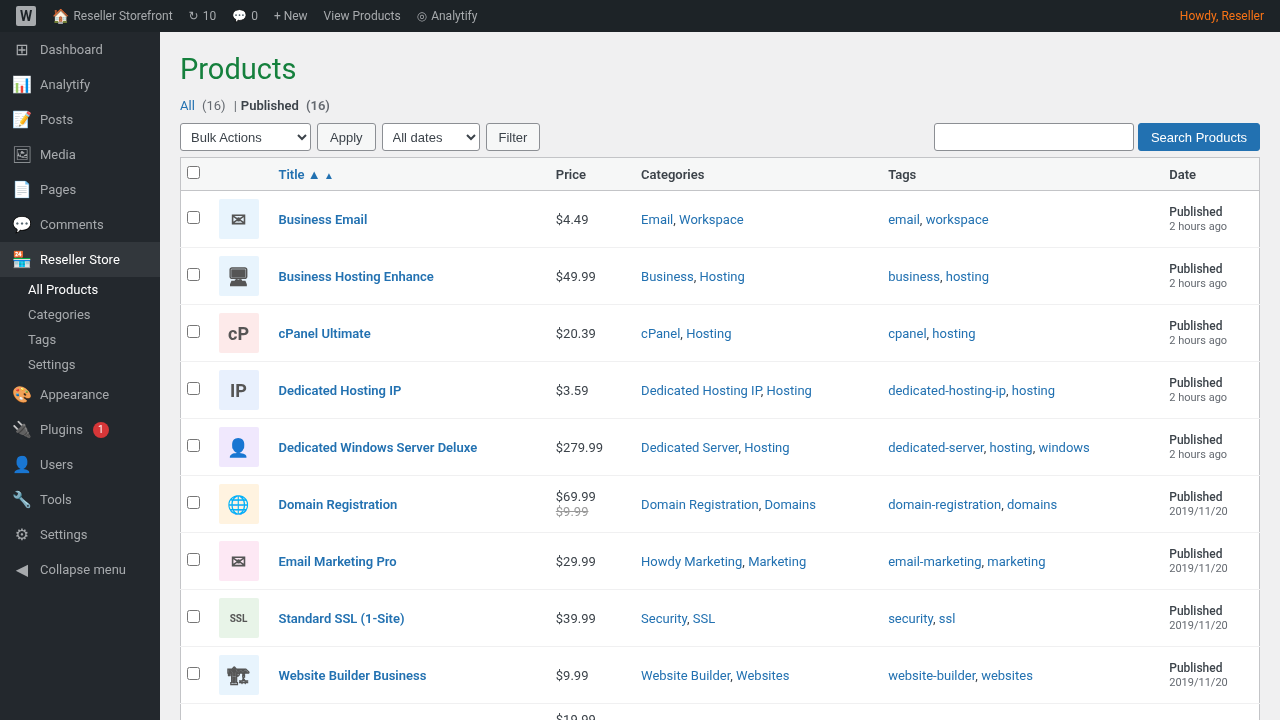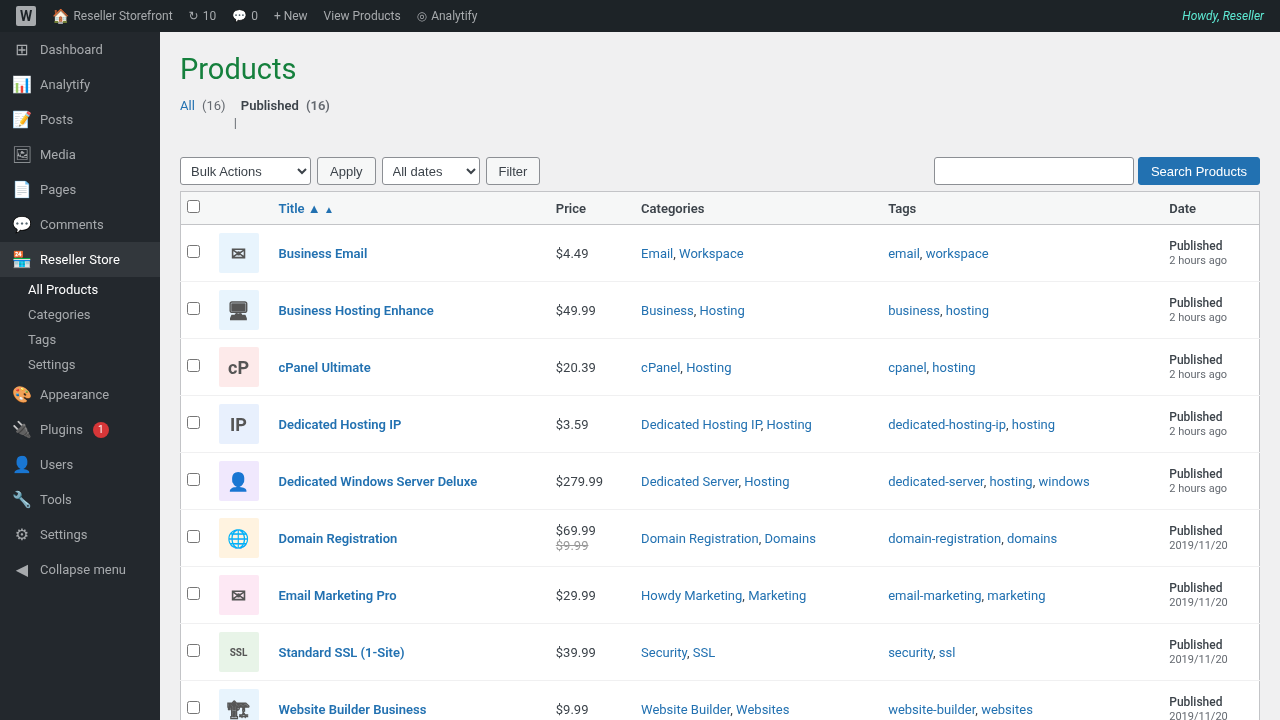--- a/index.html
+++ b/index.html
@@ -38,24 +38,23 @@
       width: 20px; height: 20px;
       background: #a7aaad;
       border-radius: 2px;
       display: flex; align-items: center; justify-content: center;
       color: #1d2327;
       font-size: 14px;
       font-weight: bold;
     }
     .adminbar-right {
       margin-left: auto;
-      color: #5eead4;
+      color: #f97316;
       font-size: 12px;
       padding: 0 8px;
-      font-style: italic;
     }
 
     
     #layout {
       display: flex;
       margin-top: 32px;
       min-height: calc(100vh - 32px);
     }
 
     
@@ -112,21 +111,21 @@
     .subsubsub {
       display: flex;
       gap: 0;
       margin-bottom: 10px;
       font-size: 13px;
     }
     .subsubsub a {
       color: #2271b1;
       text-decoration: none;
     }
-    .subsubsub span { margin: 17px 4px; color: #646970; }
+    .subsubsub span { margin: 0 4px; color: #646970; }
     .subsubsub .current { color: #3c434a; font-weight: 600; }
 
     
     .tablenav {
       display: flex;
       align-items: center;
       gap: 6px;
       margin-bottom: 8px;
       flex-wrap: wrap;
     }

